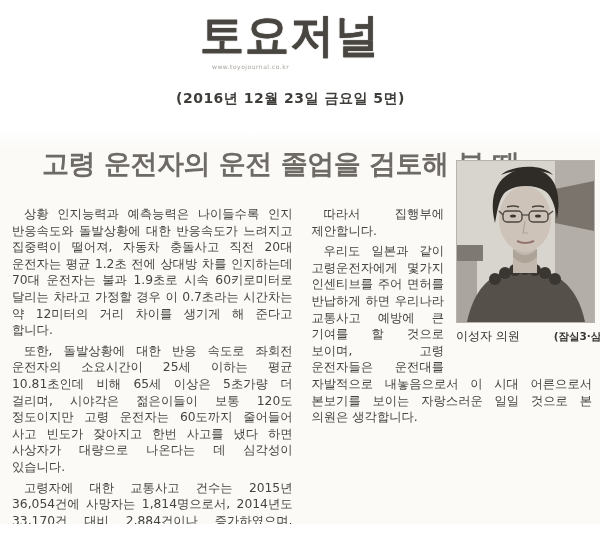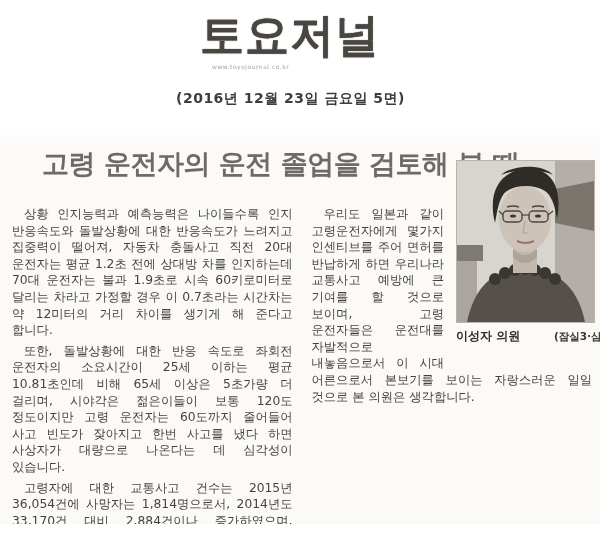--- a/index.html
+++ b/index.html
@@ -58,21 +58,21 @@
     width:137px;height:161px;
     border:1px solid #b8b3ac;
     background:#d6d2cc;
     display:block;
   }
   .portrait figcaption{
     margin-top:5px;
     font-size:12px;color:#2e2c29;
     white-space:nowrap;
   }
-  .cap-name{font-weight:700;}
+  .cap-name{font-weight:400;}
   .cap-district{font-size:10.5px;font-weight:700;color:#3a3835;margin-left:30px;}
 </style>
 </head>
 <body>
 
 <div class="page">
 
   <div class="logo">토요저널</div>
   <div class="logo-url">www.toyojournal.co.kr</div>
 
@@ -82,20 +82,21 @@
 
   <div class="article">
     <div class="col">
       <p>상황 인지능력과 예측능력은 나이들수록 인지 반응속도와 돌발상황에 대한 반응속도가 느려지고 집중력이 떨어져, 자동차 충돌사고 직전 20대 운전자는 평균 1.2초 전에 상대방 차를 인지하는데 70대 운전자는 불과 1.9초로 시속 60키로미터로 달리는 차라고 가정할 경우 이 0.7초라는 시간차는 약 12미터의 거리 차이를 생기게 해 준다고 합니다.</p>
       <p>또한, 돌발상황에 대한 반응 속도로 좌회전 운전자의 소요시간이 25세 이하는 평균 10.81초인데 비해 65세 이상은 5초가량 더 걸리며, 시야각은 젊은이들이 보통 120도 정도이지만 고령 운전자는 60도까지 줄어들어 사고 빈도가 잦아지고 한번 사고를 냈다 하면 사상자가 대량으로 나온다는 데 심각성이 있습니다.</p>
       <p>고령자에 대한 교통사고 건수는 2015년 36,054건에 사망자는 1,814명으로서, 2014년도 33,170건 대비 2,884건이나 증가하였으며, 어린이나 보행자, 음주운전으로 인한 교통사고 건수보다 월등히 늘어난 수치입니다.</p>
 
     </div>
     <div class="col">
       <div class="photo-spacer"></div>
+      <p>따라서 집행부에 제안합니다.</p>
       <p>우리도 일본과 같이 고령운전자에게 몇가지 인센티브를 주어 면허를 반납하게 하면 우리나라 교통사고 예방에 큰 기여를 할 것으로 보이며, 고령 운전자들은 운전대를 자발적으로 내놓음으로서 이 시대 어른으로서 본보기를 보이는 자랑스러운 일일 것으로 본 의원은 생각합니다.</p>
     </div>
   </div>
 
   <figure class="portrait">
     <svg class="photo" viewBox="0 0 137 161" role="img">
       <rect x="0" y="0" width="137" height="161" fill="#d8d4ce"></rect>
       <rect x="98" y="0" width="39" height="161" fill="#b3aea7"></rect>
       <path d="M98 28 L137 20 L137 70 L98 62 Z" fill="#6b655e" opacity="0.8"></path>
       <rect x="0" y="84" width="26" height="16" fill="#6e6861" opacity="0.85"></rect>

